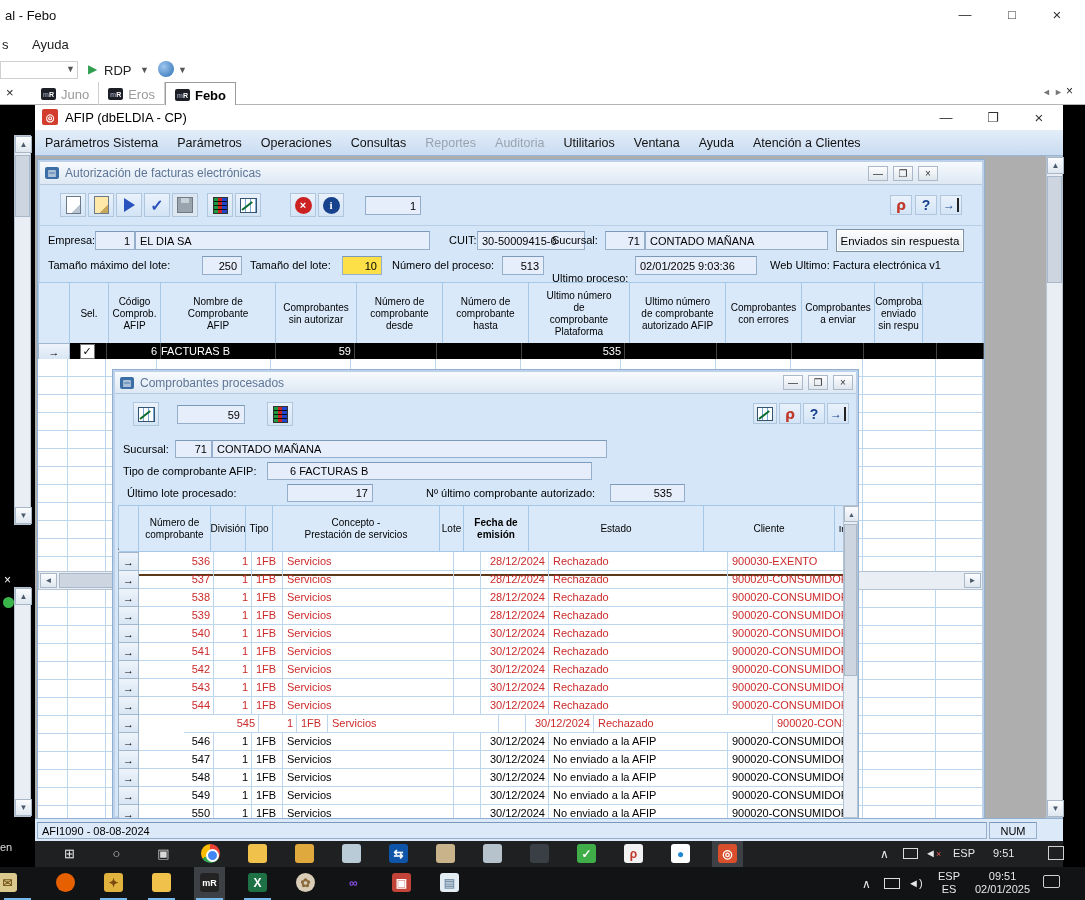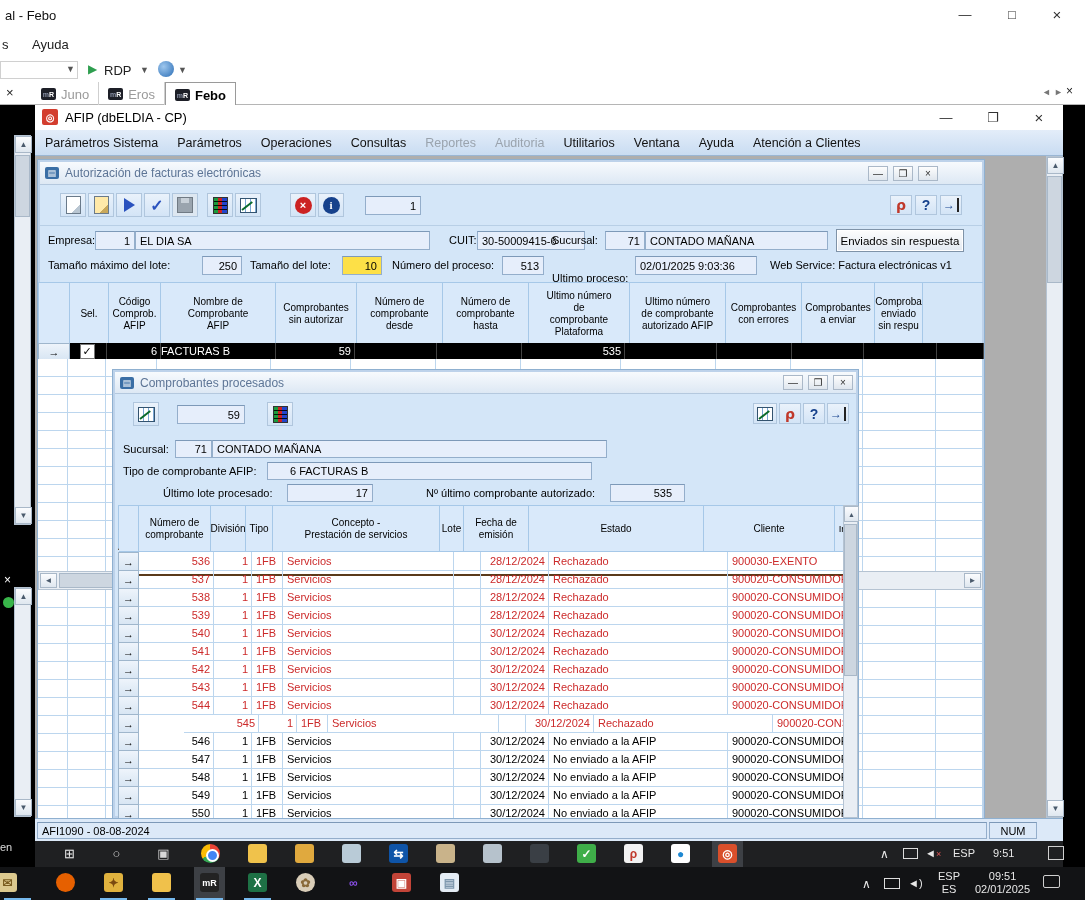--- a/index.html
+++ b/index.html
@@ -233,21 +233,21 @@
     <span class="a btn3d" style="left:796px;top:3px;width:128px;height:23px;line-height:22px;">Enviados sin respuesta</span>
 
     <span class="a field-lb" style="left:8px;top:33px;">Tamaño máximo del lote:</span>
     <span class="a fbox r" style="left:162px;top:30px;width:40px;height:19px;">250</span>
     <span class="a field-lb" style="left:210px;top:33px;">Tamaño del lote:</span>
     <span class="a fbox white r" style="left:302px;top:30px;width:40px;height:19px;">10</span>
     <span class="a field-lb" style="left:352px;top:33px;">Número del proceso:</span>
     <span class="a fbox r" style="left:462px;top:30px;width:42px;height:19px;">513</span>
     <span class="a field-lb" style="left:512px;top:46px;">Ultimo proceso:</span>
     <span class="a fbox" style="left:595px;top:30px;width:122px;height:19px;">02/01/2025 9:03:36</span>
-    <span class="a field-lb" style="left:730px;top:33px;">Web Service: Factura electrónicas v1</span>
+    <span class="a field-lb" style="left:730px;top:33px;">Web Ultimo: Factura electrónica v1</span>
   </div>
 
   <div class="a" style="left:38px;top:282px;width:945px;height:61px;display:flex;border-top:1px solid #a6c8e8;border-left:1px solid #a6c8e8;" id="maingridhead">
       <div class="ghead" style="width: 30px; height: 61px; flex: 0 0 auto;"></div>
       <div class="ghead" style="width: 38px; height: 61px; flex: 0 0 auto;">Sel.</div>
       <div class="ghead" style="width: 51px; height: 61px; flex: 0 0 auto;">Código
 Comprob.
 AFIP</div>
       <div class="ghead" style="width: 114px; height: 61px; flex: 0 0 auto;">Nombre de
 Comprobante
@@ -359,36 +359,36 @@
         <span class="exiti">→</span>
       </span>
   </div>
 
   <div class="a" style="left:115px;top:434px;width:741px;height:70px;background:#d4e6f8;">
     <span class="a field-lb" style="left:8px;top:9px;">Sucursal:</span>
     <span class="a fbox r" style="left:60px;top:6px;width:37px;height:18px;">71</span>
     <span class="a fbox" style="left:97px;top:6px;width:395px;height:18px;">CONTADO MAÑANA</span>
     <span class="a field-lb" style="left:8px;top:31px;">Tipo de comprobante AFIP:</span>
     <span class="a fbox" style="left:152px;top:28px;width:325px;height:18px;padding-left:22px;">6  FACTURAS B</span>
-    <span class="a field-lb" style="left:0;top:53px;padding-left:48px;">Último lote procesado:</span>
+    <span class="a field-lb" style="left:12px;top:53px;">Último lote procesado:</span>
     <span class="a fbox r" style="left:172px;top:50px;width:86px;height:18px;">17</span>
     <span class="a field-lb" style="left:267px;top:53px;padding-left:44px;">Nº último comprobante autorizado:</span>
     <span class="a fbox r" style="left:495px;top:50px;width:75px;height:18px;padding-right:12px;">535</span>
   </div>
 
   <div class="a" style="left:118px;top:505px;width:725px;height:45px;display:flex;border:1px solid #a6c8e8;border-bottom:2px solid #5a3a1a;" id="procgridhead">
       <div class="ghead" style="width: 19px; height: 45px; flex: 0 0 auto;"></div>
       <div class="ghead" style="width: 71px; height: 45px; flex: 0 0 auto;">Número de
 comprobante</div>
       <div class="ghead" style="width: 34px; height: 45px; flex: 0 0 auto;">División</div>
       <div class="ghead" style="width: 26px; height: 45px; flex: 0 0 auto;">Tipo</div>
       <div class="ghead" style="width: 166px; height: 45px; flex: 0 0 auto;">Concepto -
 Prestación de servicios</div>
       <div class="ghead" style="width: 23px; height: 45px; flex: 0 0 auto;">Lote</div>
-      <div class="ghead" style="width: 64px; height: 45px; flex: 0 0 auto;">Fecha de
+      <div class="ghead" style="width: 64px; height: 45px; flex: 0 0 auto; font-weight: bold;">Fecha de
 emisión</div>
       <div class="ghead" style="width: 174px; height: 45px; flex: 0 0 auto;">Estado</div>
       <div class="ghead" style="width: 130px; height: 45px; flex: 0 0 auto;">Cliente</div>
       <div class="ghead" style="width: 18px; height: 45px; flex: 0 0 auto; font-size: 9.5px;">Im</div>
     </div>
   <div class="a" style="left:118px;top:552px;width:725px;height:266px;overflow:hidden;background:#fff;" id="procgridbody">
       <div style="position: absolute; left: 0px; top: 0px; width: 725px; display: flex; border-top: 2px solid rgb(90, 58, 26); border-bottom: 2px solid rgb(90, 58, 26); height: 22px; margin-top: -2px;">
         <div class="ind" style="width: 19px; height: 18px; flex: 0 0 auto;">→</div>
         <div class="cell r red" style="width: 71px; height: 18px; flex: 0 0 auto; border-right: 1px solid rgb(188, 214, 238); border-bottom: 1px solid rgb(188, 214, 238);">536</div>
         <div class="cell r red" style="width: 34px; height: 18px; flex: 0 0 auto; border-right: 1px solid rgb(188, 214, 238); border-bottom: 1px solid rgb(188, 214, 238);">1</div>

